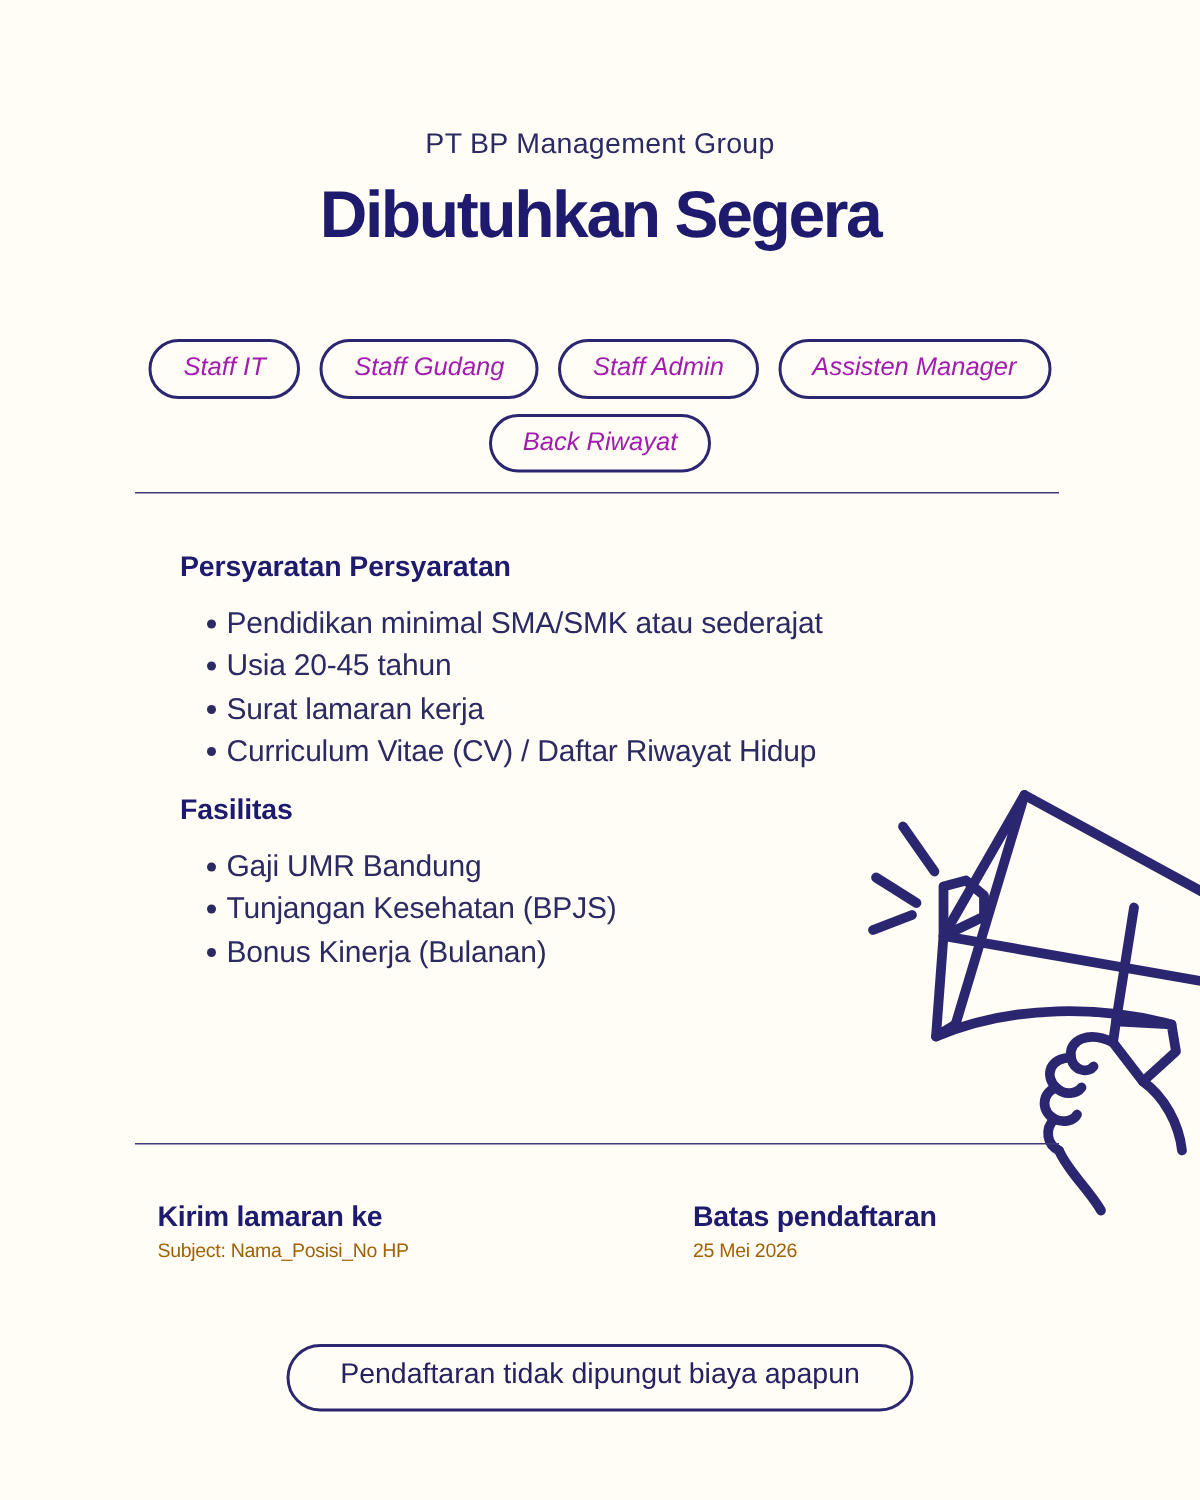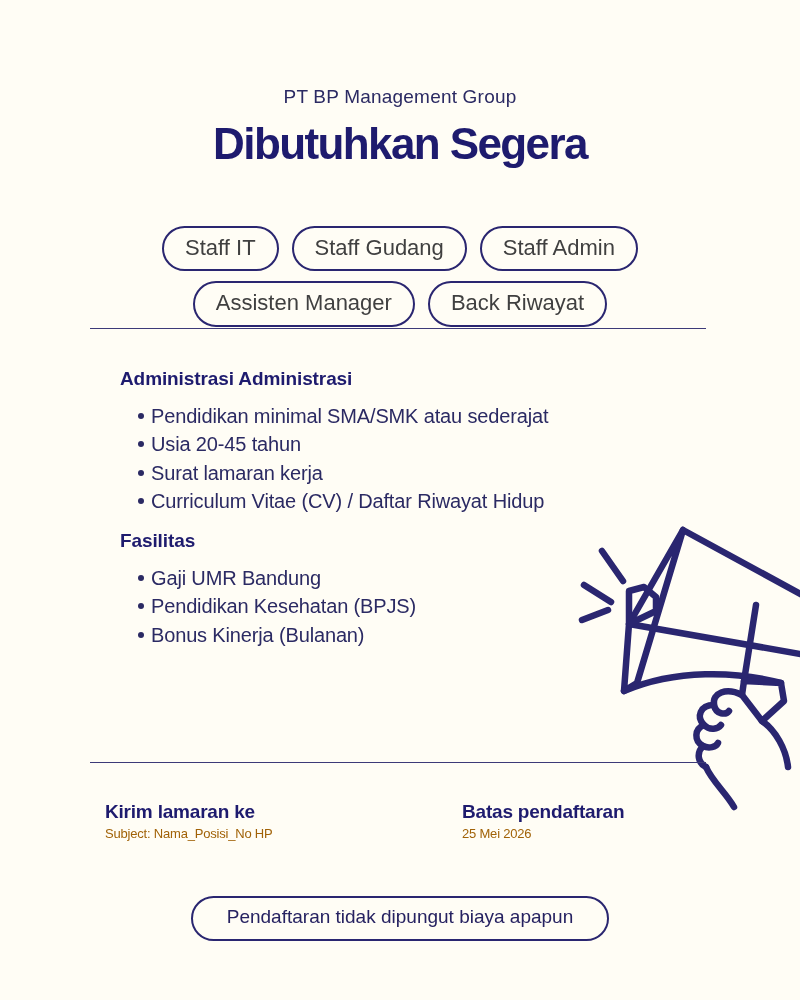--- a/index.html
+++ b/index.html
@@ -57,25 +57,26 @@
     justify-content: center;
     align-content: flex-start;
     gap: 10px 13px;
     padding: 0 70px;
     box-sizing: border-box;
   }
   .pill {
     border: 2px solid #2a2670;
     border-radius: 999px;
     padding: 7px 21px 9px 21px;
-    font-size: 22px;
-    color: #404040;
+    font-size: 17px;
+    color: #a21caf;
     line-height: 1.15;
     white-space: nowrap;
     background: transparent;
+    font-style: italic;
   }
 
   
   .divider {
     position: absolute;
     left: 90px;
     width: 616px;
     height: 0;
     border-top: 1.6px solid #3d3a78;
   }
@@ -191,34 +192,34 @@
     <div class="pill">Staff IT</div>
     <div class="pill">Staff Gudang</div>
     <div class="pill">Staff Admin</div>
     <div class="pill">Assisten Manager</div>
     <div class="pill">Back Riwayat</div>
   </div>
 
   <div class="divider divider-top"></div>
 
   <div class="section section-requirements">
-    <div class="section-title">Administrasi Administrasi</div>
+    <div class="section-title">Persyaratan Persyaratan</div>
     <ul class="bullet-list">
       <li>Pendidikan minimal SMA/SMK atau sederajat</li>
       <li>Usia 20-45 tahun</li>
       <li>Surat lamaran kerja</li>
       <li>Curriculum Vitae (CV) / Daftar Riwayat Hidup</li>
     </ul>
   </div>
 
   <div class="section section-facilities">
     <div class="section-title">Fasilitas</div>
     <ul class="bullet-list">
       <li>Gaji UMR Bandung</li>
-      <li>Pendidikan Kesehatan (BPJS)</li>
+      <li>Tunjangan Kesehatan (BPJS)</li>
       <li>Bonus Kinerja (Bulanan)</li>
     </ul>
   </div>
 
   <div class="illustration">
     <svg width="240" height="320" viewBox="0 0 240 320" fill="none">
       <g stroke="#2a2670" stroke-width="6.5" stroke-linecap="round" stroke-linejoin="round" fill="none">
 
         <line x1="36" y1="46" x2="57" y2="76"></line>
         <line x1="18" y1="80" x2="45" y2="97"></line>

